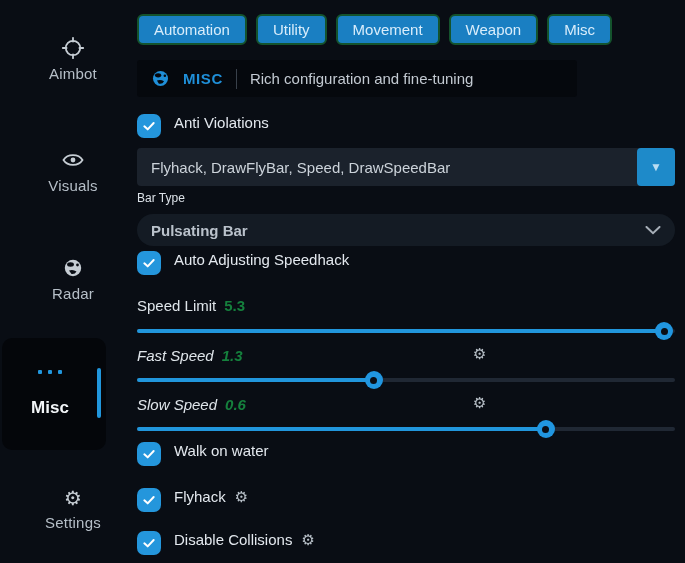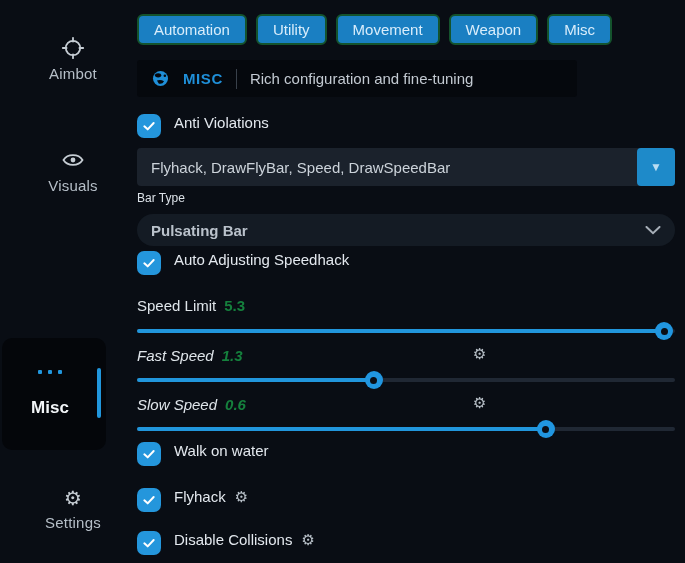--- a/index.html
+++ b/index.html
@@ -95,20 +95,31 @@
   <div class="side-item" style="top:148px;">
     <span class="icon">
       <svg width="24" height="24" viewBox="0 0 24 24" fill="none" stroke="#c6cdd4" stroke-width="1.8">
         <path d="M2.5 12 C6.5 5.5, 17.5 5.5, 21.5 12 C17.5 18.5, 6.5 18.5, 2.5 12 Z"></path>
         <circle cx="12" cy="12" r="2.4" fill="#c6cdd4" stroke="none"></circle>
       </svg>
     </span>
     <span class="lbl">Visuals</span>
   </div>
 
+  <div class="side-item" style="top:256px;">
+    <span class="icon">
+      <svg width="24" height="24" viewBox="0 0 24 24">
+        <circle cx="12" cy="12" r="8.2" fill="#c6cdd4"></circle>
+        <ellipse cx="9.5" cy="8.5" rx="3.4" ry="2.2" fill="#090d14"></ellipse>
+        <path d="M8 14.5 Q12 13 15.5 15.5 Q14 18.5 10.5 18 Z" fill="#090d14"></path>
+        <circle cx="16.5" cy="9" r="1.4" fill="#090d14"></circle>
+      </svg>
+    </span>
+    <span class="lbl">Radar</span>
+  </div>
 
   <div class="active-box">
     <span class="dots">
         <i></i>
         <i></i>
         <i></i>
       </span>
     <span class="lbl">Misc</span>
     <span class="active-bar"></span>
   </div>

